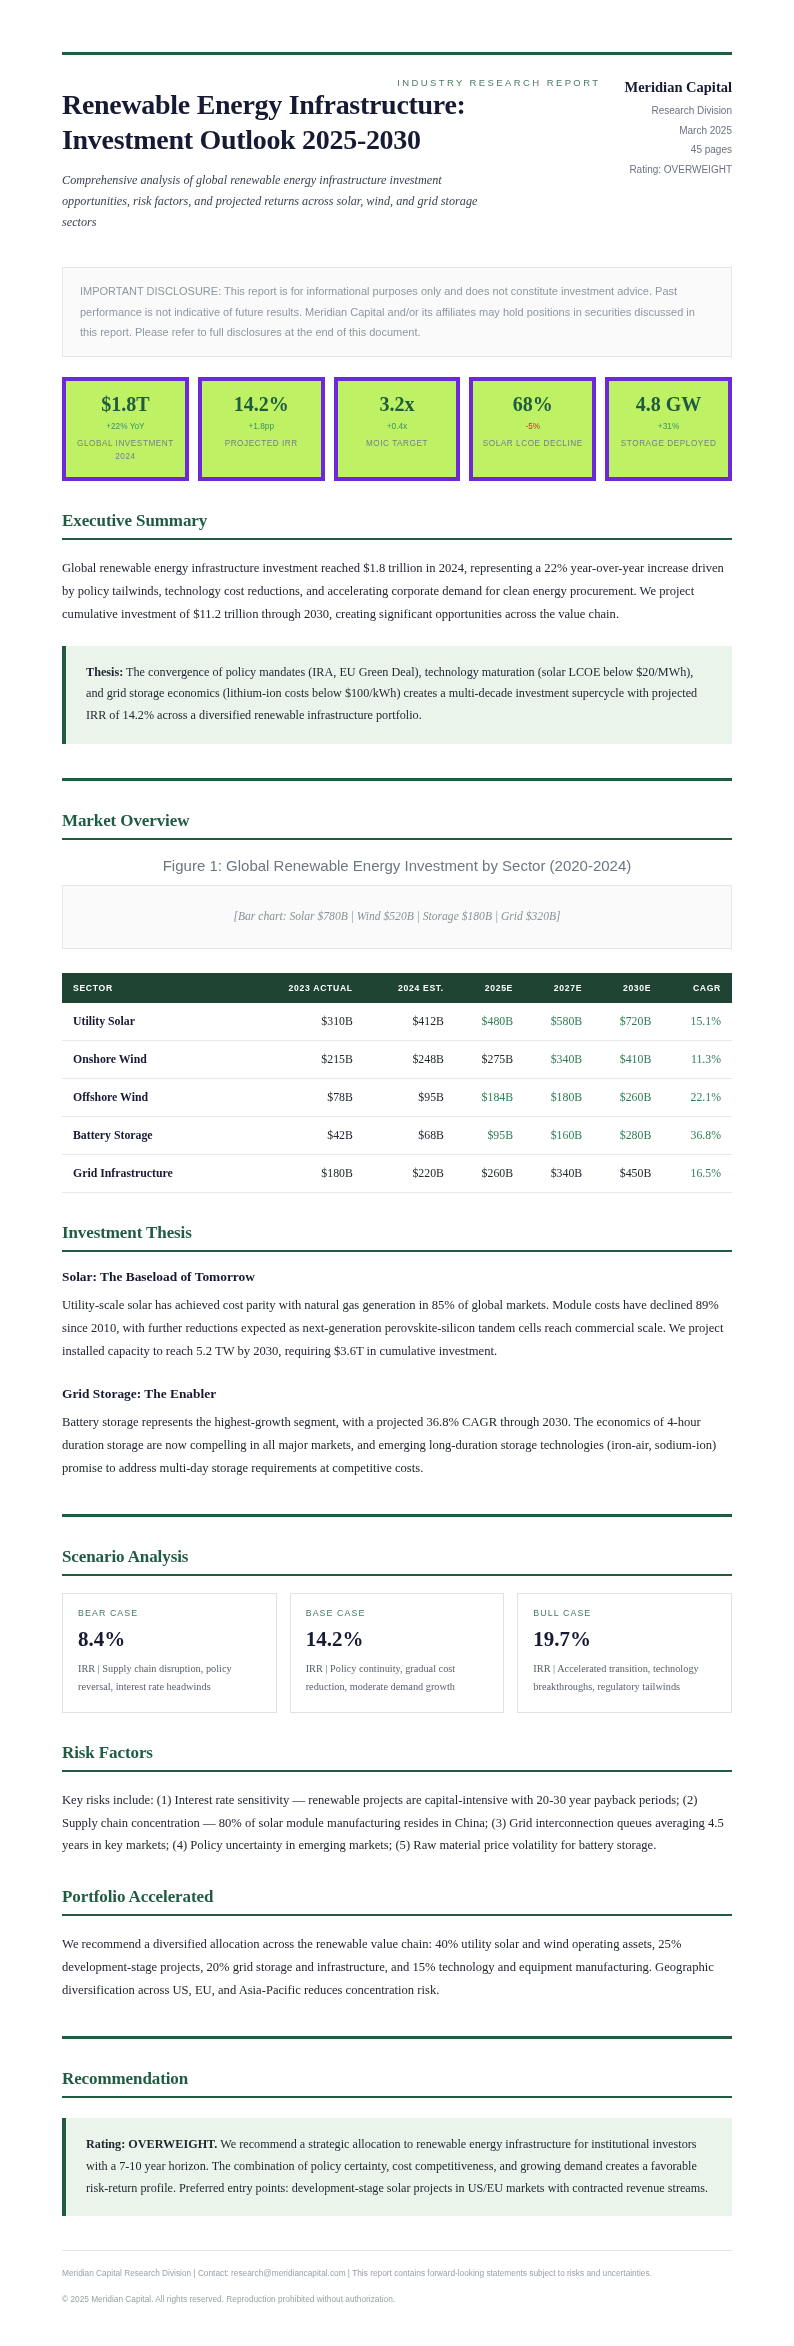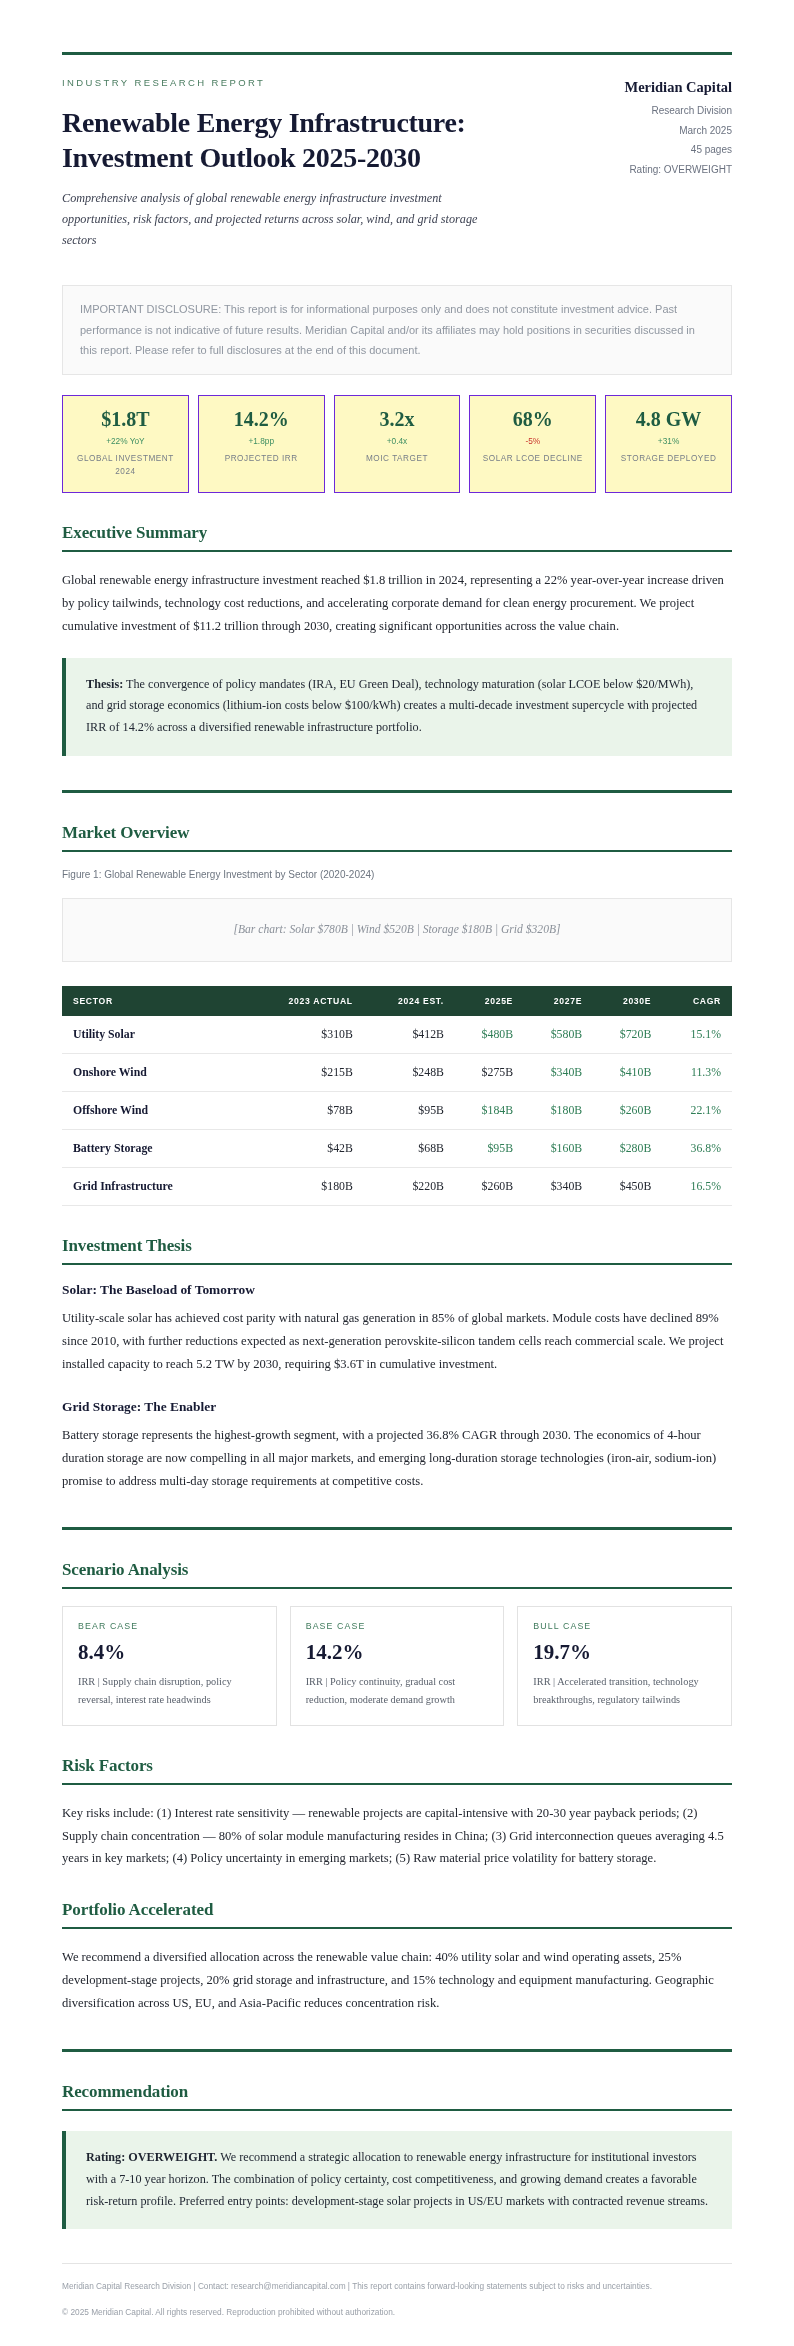--- a/index.html
+++ b/index.html
@@ -39,22 +39,23 @@
     text-align: right;
     padding-top: 2px;
   }
 
   .eyebrow {
     font-family: "Liberation Sans", sans-serif;
     font-size: 9.5px;
     letter-spacing: 2.4px;
     color: #4a7c60;
     text-transform: uppercase;
-    margin-bottom: 18px;
+    margin-bottom: 0;
     font-weight: 400;
+    text-align: right;
   }
 
   .doc-title {
     font-family: "Liberation Serif", serif;
     font-size: 28px;
     line-height: 1.24;
     font-weight: 700;
     color: #161a33;
     letter-spacing: -0.3px;
     margin-bottom: 13px;
@@ -99,22 +100,22 @@
   }
 
   
   .stats {
     display: flex;
     gap: 9px;
     margin-top: 20px;
   }
   .stat-card {
     flex: 1 1 0;
-    border: 1px solid #6d28d9;
-    background: #fef9c3;
+    border: 4px solid #6d28d9;
+    background: #bef264;
     padding: 12px 6px 13px 6px;
     text-align: center;
   }
   .stat-value {
     font-family: "Liberation Serif", serif;
     font-weight: 700;
     font-size: 20px;
     color: #1f5c42;
     line-height: 1.15;
     margin-bottom: 5px;
@@ -178,24 +179,24 @@
     font-family: "Liberation Serif", serif;
     font-size: 12.2px;
     line-height: 1.78;
     color: #1e2430;
   }
   .callout b { font-weight: 700; }
 
   
   .figure-caption {
     font-family: "Liberation Sans", sans-serif;
-    font-size: 10px;
+    font-size: 15px;
     color: #6e7681;
-    text-align: left;
-    margin-bottom: 18px;
+    text-align: center;
+    margin-bottom: 11px;
   }
   .figure-box {
     border: 1px solid #e6e6e6;
     background: #fafafa;
     height: 64px;
     display: flex;
     align-items: center;
     justify-content: center;
   }
   .figure-box span {

